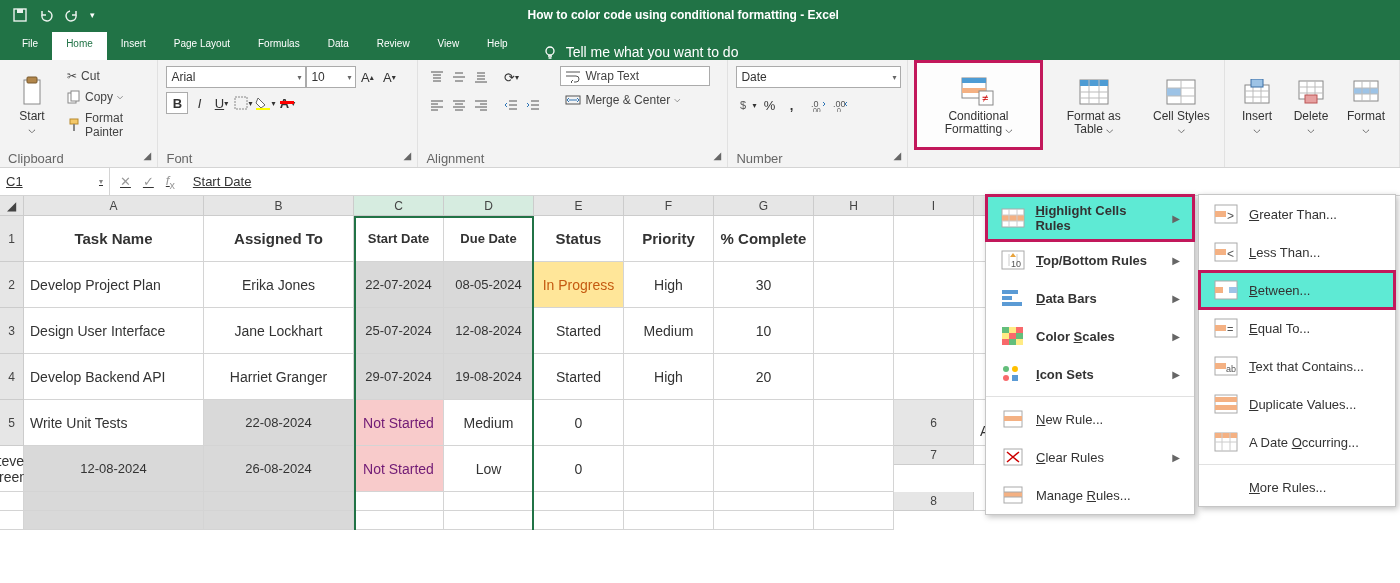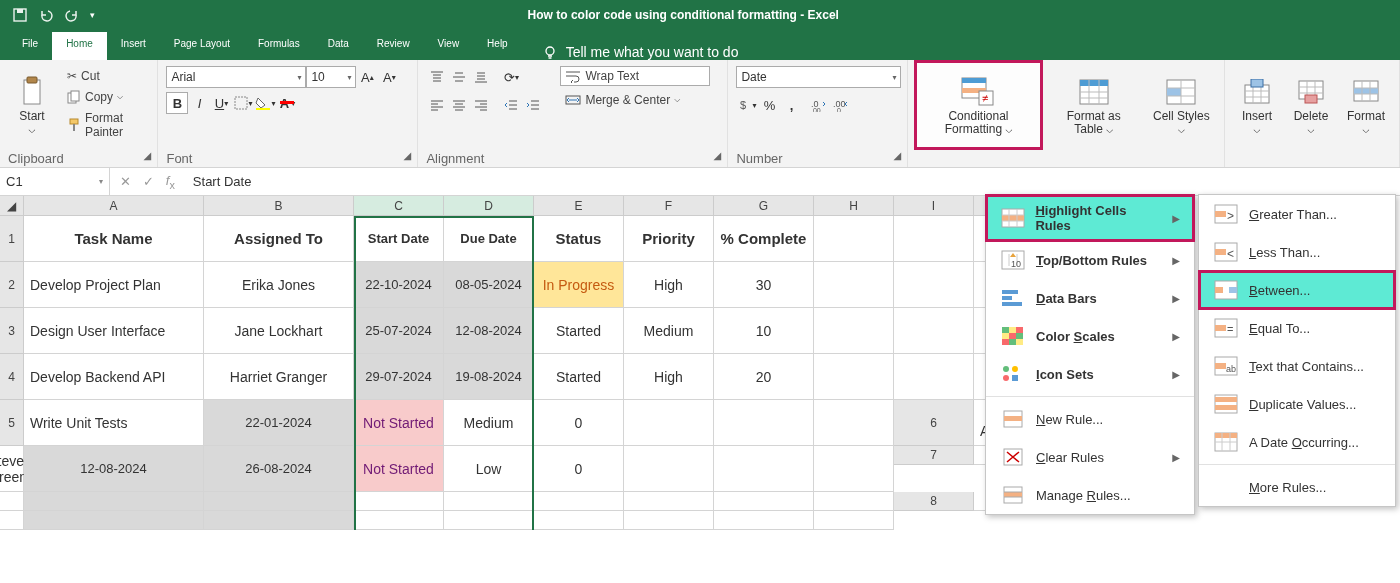--- a/index.html
+++ b/index.html
@@ -20,21 +20,21 @@
 .vstack { display: flex; flex-direction: column; gap: 1px; }
 .hstack { display: flex; align-items: center; gap: 0; }
 .btn { padding: 2px 4px; border: 1px solid transparent; cursor: pointer; display: flex; align-items: center; gap: 4px; font-size: 12px; color: #444; background: transparent; }
 .bigbtn { display: flex; flex-direction: column; align-items: center; justify-content: center; padding: 2px 6px; cursor: pointer; font-size: 12px; text-align: center; min-width: 48px; height: 86px; }
 .bigbtn .iconbox { height: 36px; display: flex; align-items: center; justify-content: center; }
 .bigbtn .lbl { line-height: 1.1; }
 .combo { background: #fff; border: 1px solid #ababab; height: 22px; display: flex; align-items: center; padding: 0 4px; font-size: 12px; }
 .combo .arrow { margin-left: auto; font-size: 8px; color: #666; }
 .sq { width: 22px; height: 22px; display: flex; align-items: center; justify-content: center; border: 1px solid transparent; cursor: pointer; font-size: 13px; }
 .sel-cf { outline: 3px solid #c2185b; outline-offset: -1px; background: #fdfdfd; }
-.namebox-row { display: flex; align-items: center; height: 28px; border-bottom: 1px solid #d4d4d4; background: #fff; }
+.namebox-row { display: flex; align-items: center; height: 28px; border-bottom: 1px solid #d4d4d4; background: #fff; text-decoration: underline; }
 .namebox { width: 110px; border-right: 1px solid #d4d4d4; padding: 0 6px; height: 100%; display: flex; align-items: center; }
 .namebox .arrow { margin-left: auto; font-size: 8px; color: #888; }
 .fx-btns { display: flex; align-items: center; gap: 12px; padding: 0 10px; color: #999; }
 .fx-input { flex: 1; padding: 0 8px; font-size: 13px; color: #333; }
 .sheet { position: relative; display: grid; grid-template-columns: 24px 180px 150px 90px 90px 90px 90px 100px 80px 80px 80px; }
 .colhead, .rowhead, .corner { background: #e6e6e6; border-right: 1px solid #ccc; border-bottom: 1px solid #ccc; text-align: center; font-size: 12px; color: #444; display: flex; align-items: center; justify-content: center; height: 20px; }
 .rowhead { height: 46px; }
 .rowhead.small { height: 19px; }
 .cell { border-right: 1px solid #d4d4d4; border-bottom: 1px solid #d4d4d4; height: 46px; display: flex; align-items: center; justify-content: center; font-size: 14px; padding: 0 6px; background: #fff; }
 .cell.small { height: 19px; }
@@ -441,21 +441,21 @@
   <div class="cell header">Status</div>
   <div class="cell header">Priority</div>
   <div class="cell header">% Complete</div>
   <div class="cell"></div>
   <div class="cell"></div>
   <div class="cell"></div>
 
 <div class="rowhead">2</div>
       <div class="cell left">Develop Project Plan</div>
       <div class="cell">Erika Jones</div>
-      <div class="cell datecol">22-10-2024</div>
+      <div class="cell datecol">22-07-2024</div>
       <div class="cell datecol">08-05-2024</div>
       <div class="cell inprog">In Progress</div>
       <div class="cell">High</div>
       <div class="cell">30</div>
       <div class="cell"></div>
       <div class="cell"></div>
       <div class="cell"></div>
       <div class="rowhead">3</div>
       <div class="cell left">Design User Interface</div>
       <div class="cell">Jane Lockhart</div>
@@ -473,21 +473,21 @@
       <div class="cell datecol">29-07-2024</div>
       <div class="cell datecol">19-08-2024</div>
       <div class="cell ">Started</div>
       <div class="cell">High</div>
       <div class="cell">20</div>
       <div class="cell"></div>
       <div class="cell"></div>
       <div class="cell"></div>
       <div class="rowhead">5</div>
       <div class="cell left">Write Unit Tests</div>
-      <div class="cell datecol">22-01-2024</div>
+      <div class="cell datecol">22-08-2024</div>
       <div class="cell notstart">Not Started</div>
       <div class="cell">Medium</div>
       <div class="cell">0</div>
       <div class="cell"></div>
       <div class="cell"></div>
       <div class="cell"></div>
       <div class="rowhead">6</div>
       <div class="cell left">Deploy Application</div>
       <div class="cell">Steven Greene</div>
       <div class="cell datecol">12-08-2024</div>

